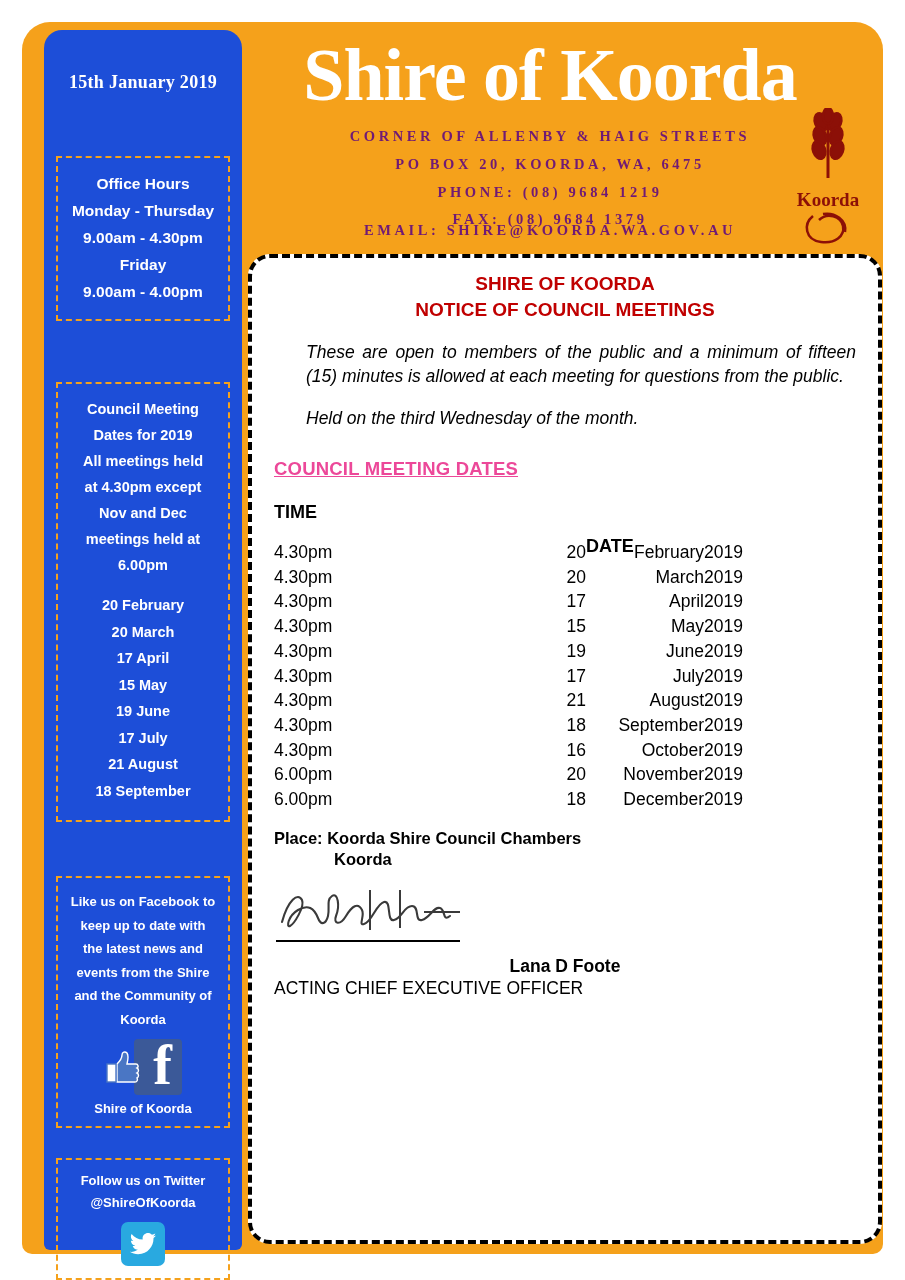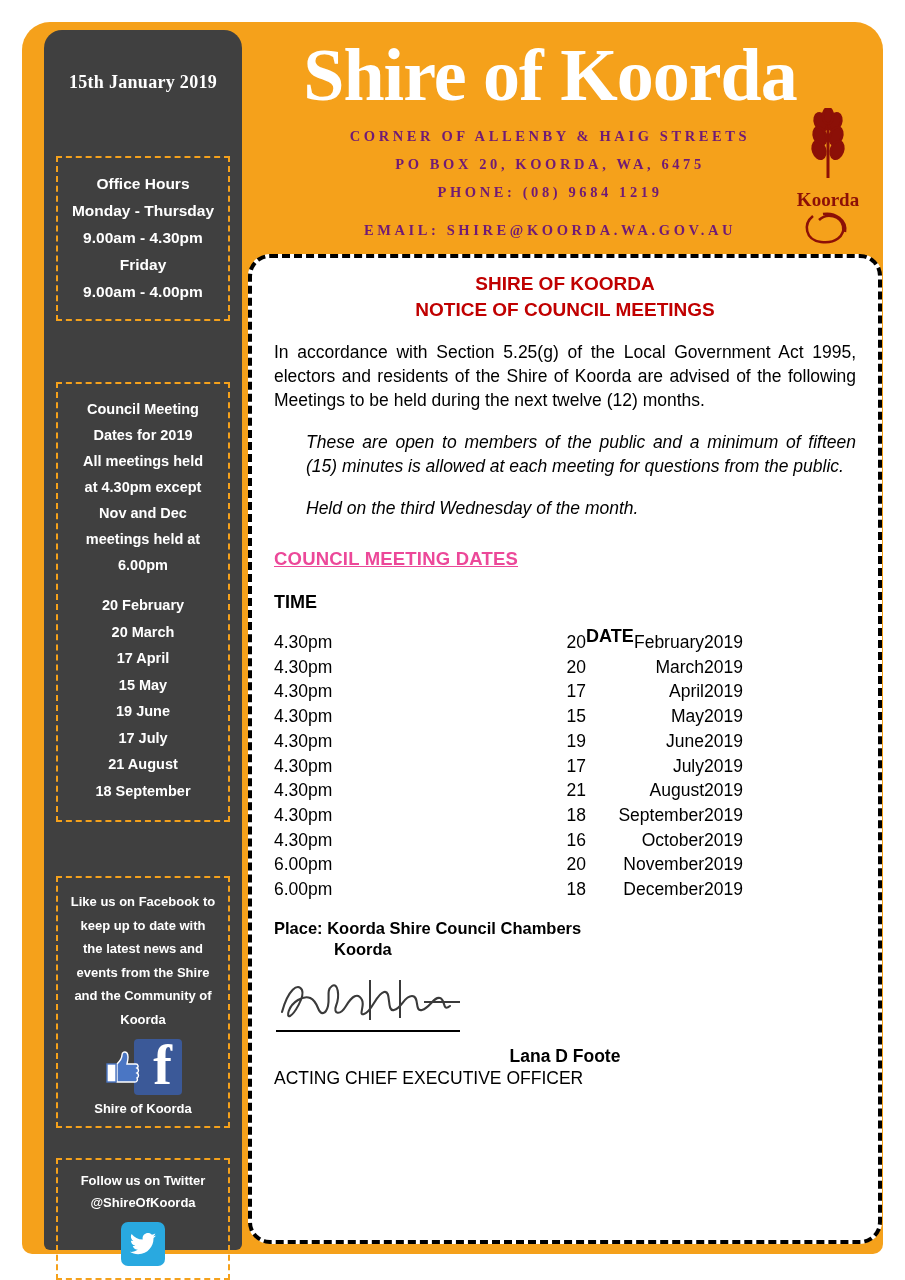--- a/index.html
+++ b/index.html
@@ -26,21 +26,21 @@
     border-radius: 28px 28px 10px 10px;
   }
 
   
   .sidebar {
     position: absolute;
     left: 44px;
     top: 30px;
     width: 198px;
     height: 1220px;
-    background: #404040;
+    background: #1d4ed8;
     border-radius: 18px 18px 6px 6px;
     color: #ffffff;
     box-sizing: border-box;
     padding: 0;
   }
 
   .sidebar-date {
     position: absolute;
     top: 42px;
     left: 0;
@@ -356,20 +356,21 @@
     </div>
   </div>
 
 </div>
 
 <div class="header">
   <div class="header-title">Shire of Koorda</div>
   <div class="header-line hl1">CORNER OF ALLENBY &amp; HAIG STREETS</div>
   <div class="header-line hl2">PO BOX 20, KOORDA, WA, 6475</div>
   <div class="header-line hl3">PHONE: (08) 9684 1219</div>
+  <div class="header-line hl4">FAX: (08) 9684 1379</div>
   <div class="header-line hl5">EMAIL: SHIRE@KOORDA.WA.GOV.AU</div>
 
   <div class="logo">
     <svg viewBox="0 0 90 140" width="90" height="140">
       <g stroke="#8C1007" stroke-width="2.5" fill="#8C1007">
         <path d="M45 4 L45 70" stroke-width="3"></path>
         <ellipse cx="38" cy="14" rx="6" ry="9" transform="rotate(-20 38 14)"></ellipse>
         <ellipse cx="52" cy="14" rx="6" ry="9" transform="rotate(20 52 14)"></ellipse>
         <ellipse cx="37" cy="28" rx="6" ry="9" transform="rotate(-20 37 28)"></ellipse>
         <ellipse cx="53" cy="28" rx="6" ry="9" transform="rotate(20 53 28)"></ellipse>
@@ -384,21 +385,20 @@
       <text x="45" y="98" text-anchor="middle" font-family="Liberation Serif, serif" font-size="19" font-weight="bold" fill="#8C1007">Koorda</text>
     </svg>
   </div>
 </div>
 
 <div class="notice">
 
   <div class="notice-title">SHIRE OF KOORDA</div>
   <div class="notice-title">NOTICE OF COUNCIL MEETINGS</div>
 
-  <div class="para">In accordance with Section 5.25(g) of the Local Government Act 1995, electors and residents of the Shire of Koorda are advised of the following Meetings to be held during the next twelve (12) months.</div>
   <div class="para italic">These are open to members of the public and a minimum of fifteen (15) minutes is allowed at each meeting for questions from the public.</div>
   <div class="para italic">Held on the third Wednesday of the month.</div>
 
   <div class="section-head">COUNCIL MEETING DATES</div>
 
   <div class="col-heads">
     <span class="h-time">TIME</span>
     <span class="h-date">DATE</span>
   </div>
 

